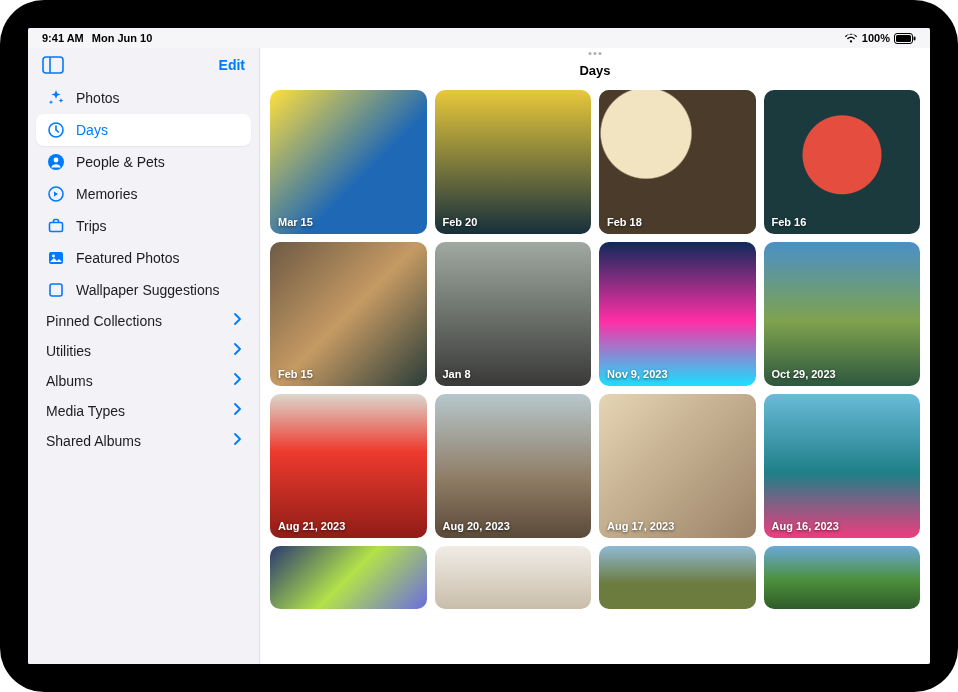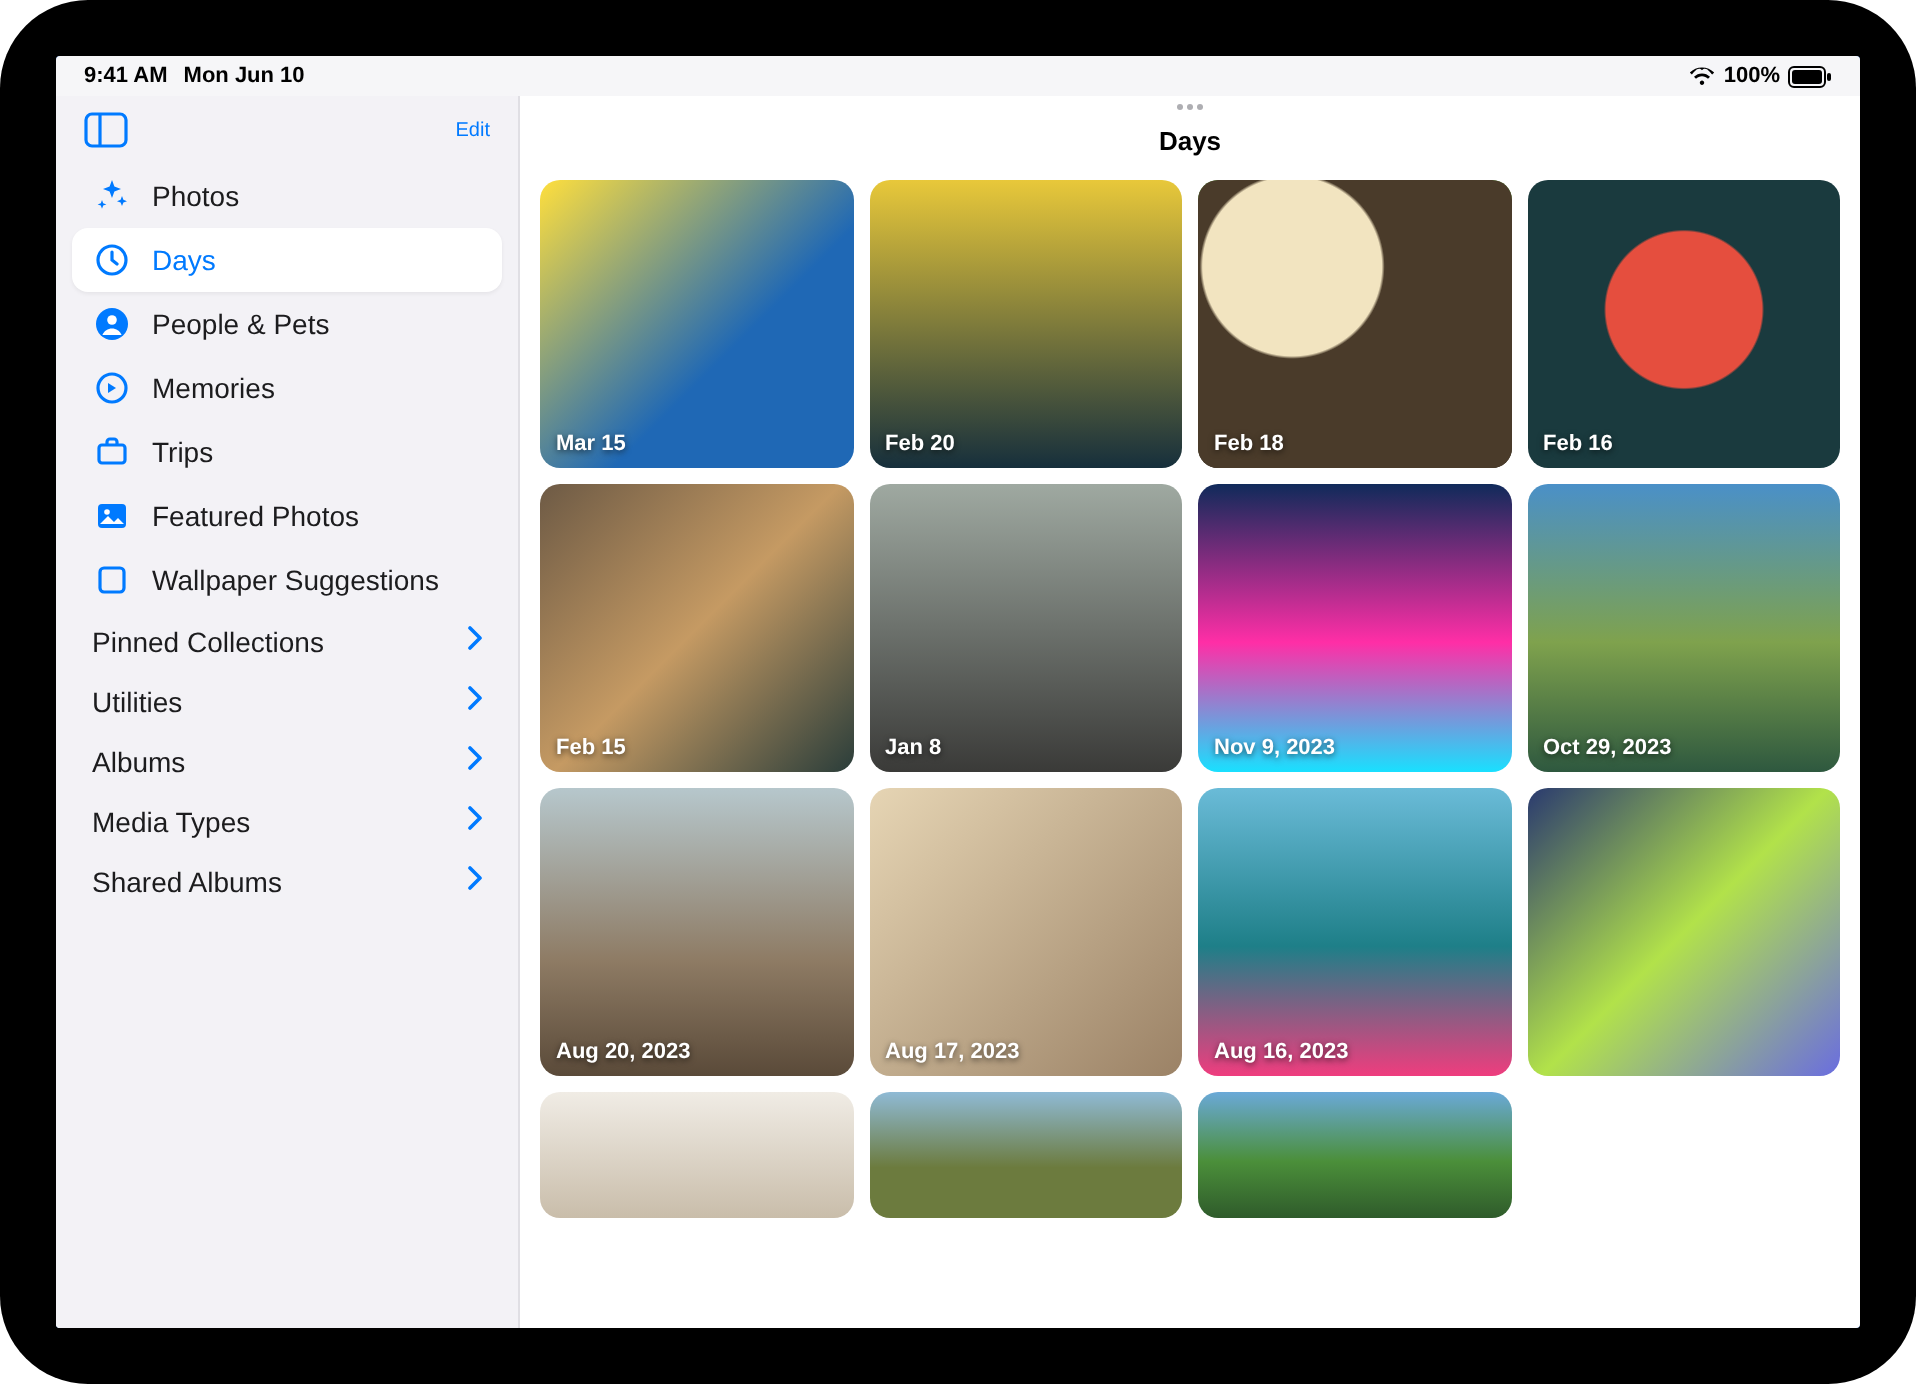--- a/index.html
+++ b/index.html
@@ -50,22 +50,22 @@
   }
   .sidebar-top {
     display: flex;
     align-items: center;
     justify-content: space-between;
     padding: 2px 6px 8px 6px;
   }
   .toggle-icon { color: #007aff; display: inline-flex; }
   .edit-btn {
     color: #007aff;
-    font-size: 10px;
-    font-weight: 400;
+    font-size: 14px;
+    font-weight: 700;
     background: none; border: none; cursor: pointer;
   }
   .side-item {
     display: flex;
     align-items: center;
     gap: 10px;
     padding: 6px 10px;
     border-radius: 8px;
     font-size: 14px;
     color: #1c1c1e;
@@ -348,20 +348,24 @@
               </div>
               <div class="tile">
                 <div class="tile-bg bg6"></div>
                 <div class="tile-label">Nov 9, 2023</div>
               </div>
               <div class="tile">
                 <div class="tile-bg bg7"></div>
                 <div class="tile-label">Oct 29, 2023</div>
               </div>
               <div class="tile">
+                <div class="tile-bg bg8"></div>
+                <div class="tile-label">Aug 21, 2023</div>
+              </div>
+              <div class="tile">
                 <div class="tile-bg bg9"></div>
                 <div class="tile-label">Aug 20, 2023</div>
               </div>
               <div class="tile">
                 <div class="tile-bg bg10"></div>
                 <div class="tile-label">Aug 17, 2023</div>
               </div>
               <div class="tile">
                 <div class="tile-bg bg11"></div>
                 <div class="tile-label">Aug 16, 2023</div>

